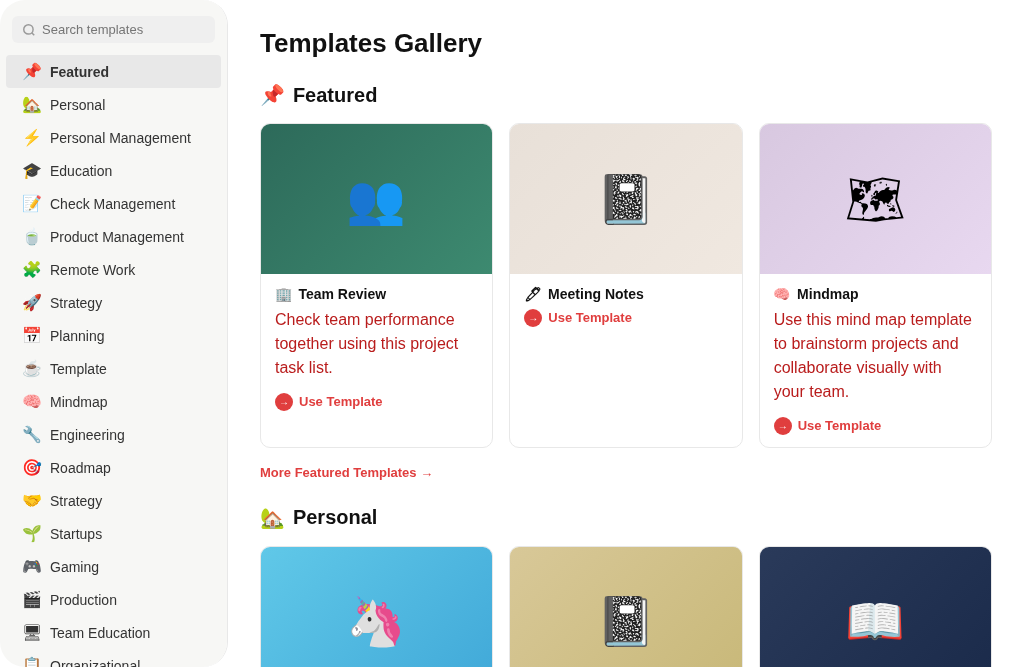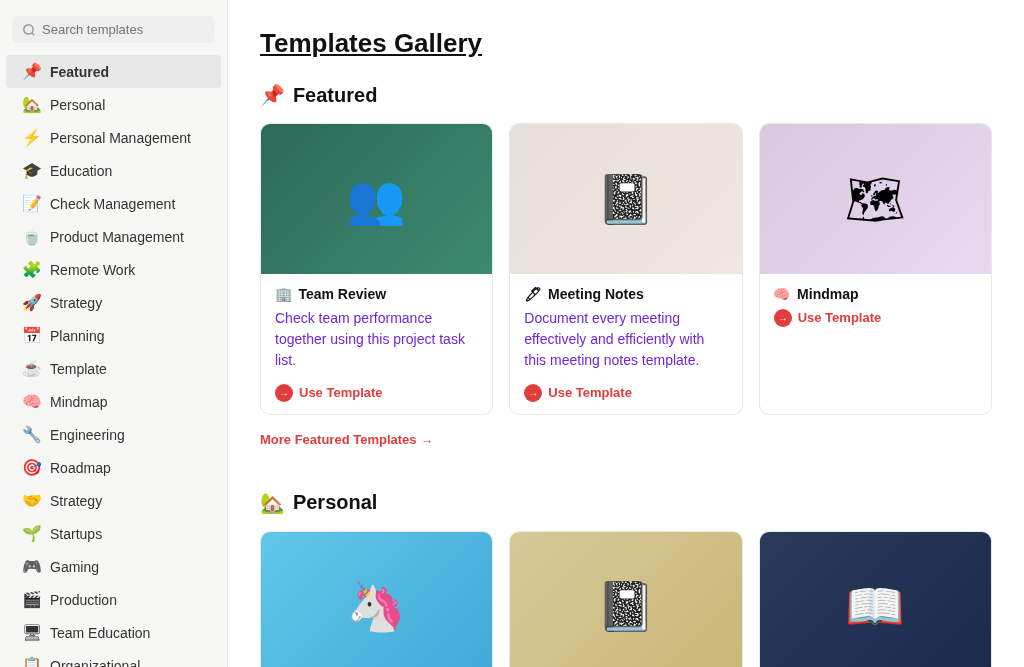--- a/index.html
+++ b/index.html
@@ -8,20 +8,21 @@
     
     #sidebar {
       width: 228px;
       min-width: 228px;
       background: #f7f7f5;
       border-right: 1px solid #e8e8e8;
       display: flex;
       flex-direction: column;
       overflow-y: auto;
       padding: 8px 0;
+      border-radius: 25px;
     }
     .search-box {
       display: flex;
       align-items: center;
       margin: 8px 12px 12px 12px;
       background: #efefef;
       border-radius: 6px;
       padding: 6px 10px;
       gap: 6px;
     }
@@ -54,21 +55,20 @@
       flex: 1;
       overflow-y: auto;
       padding: 28px 32px;
       background: #fff;
     }
     .page-title {
       font-size: 26px;
       font-weight: 700;
       color: #111;
       margin-bottom: 24px;
-      text-decoration: underline;
     }
     .section-title {
       font-size: 20px;
       font-weight: 700;
       color: #111;
       margin-bottom: 16px;
       display: flex;
       align-items: center;
       gap: 8px;
     }
@@ -92,22 +92,22 @@
     .card-title {
       font-size: 14px;
       font-weight: 700;
       color: #111;
       margin-bottom: 6px;
       display: flex;
       align-items: center;
       gap: 6px;
     }
     .card-desc {
-      font-size: 14px;
-      color: #6d28d9;
+      font-size: 16px;
+      color: #b91c1c;
       line-height: 1.5;
       margin-bottom: 12px;
     }
     .use-template-btn {
       display: inline-flex;
       align-items: center;
       gap: 6px;
       color: #e03e3e;
       font-size: 13px;
       font-weight: 600;
@@ -117,21 +117,21 @@
       padding: 0;
     }
     .more-link {
       color: #e03e3e;
       font-size: 13px;
       font-weight: 600;
       cursor: pointer;
       display: inline-flex;
       align-items: center;
       gap: 4px;
-      margin-bottom: 44px;
+      margin-bottom: 26px;
     }
 
     
     .card-img-placeholder {
       width: 100%;
       height: 150px;
       display: flex;
       align-items: center;
       justify-content: center;
       font-size: 36px;
@@ -266,36 +266,36 @@
     </div>
         <div class="card">
       <div class="card-img-placeholder img-meeting">
         <span style="font-size:48px">📓</span>
       </div>
       <div class="card-body">
         <div class="card-title">
           <span>🖊</span>
           <span>Meeting Notes</span>
         </div>
-        <div class="card-desc">Document every meeting effectively and efficiently with this meeting notes template.</div>
         <button class="use-template-btn">
           <span style="background:#e03e3e;color:#fff;border-radius:50%;width:18px;height:18px;display:inline-flex;align-items:center;justify-content:center;font-size:10px;">→</span>
           Use Template
         </button>
       </div>
     </div>
         <div class="card">
       <div class="card-img-placeholder img-mindmap">
         <span style="font-size:48px">🗺</span>
       </div>
       <div class="card-body">
         <div class="card-title">
           <span>🧠</span>
           <span>Mindmap</span>
         </div>
+        <div class="card-desc">Use this mind map template to brainstorm projects and collaborate visually with your team.</div>
         <button class="use-template-btn">
           <span style="background:#e03e3e;color:#fff;border-radius:50%;width:18px;height:18px;display:inline-flex;align-items:center;justify-content:center;font-size:10px;">→</span>
           Use Template
         </button>
       </div>
     </div>
       </div>
     <div class="more-link">More Featured Templates →</div>
   </div>
 

